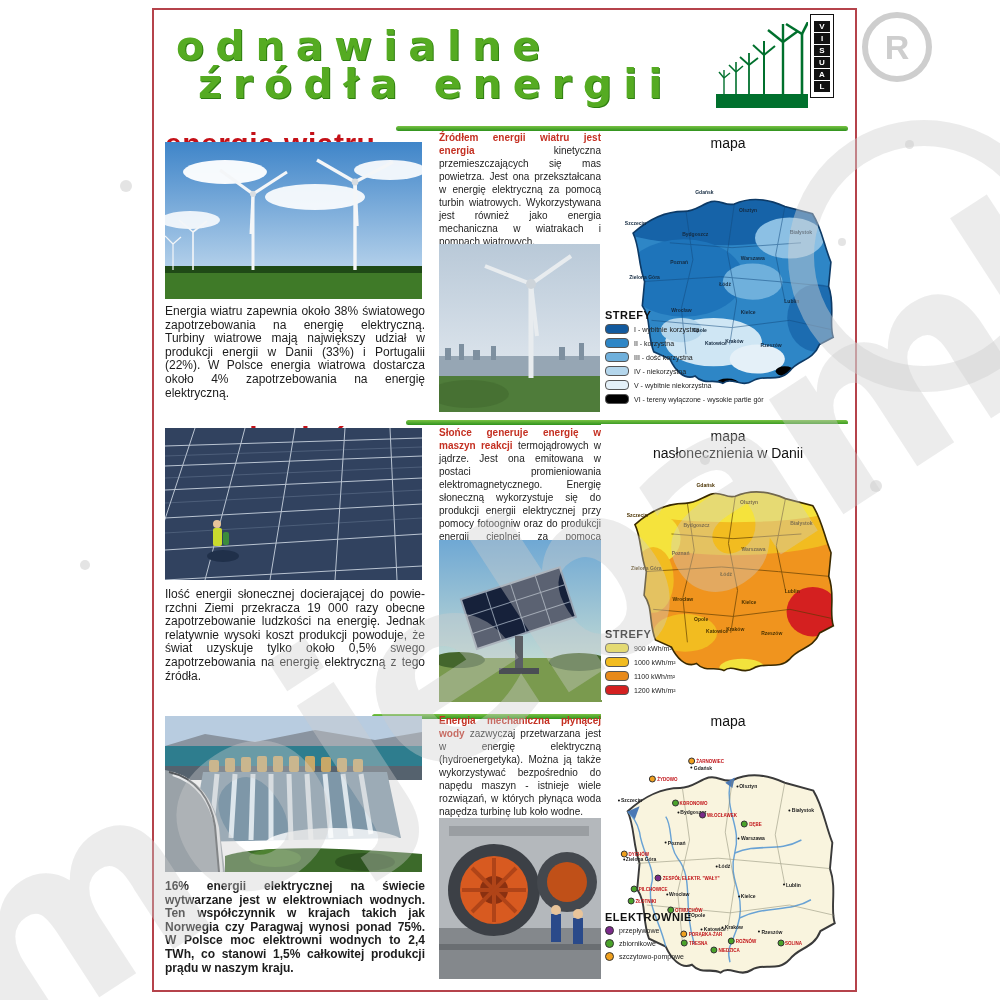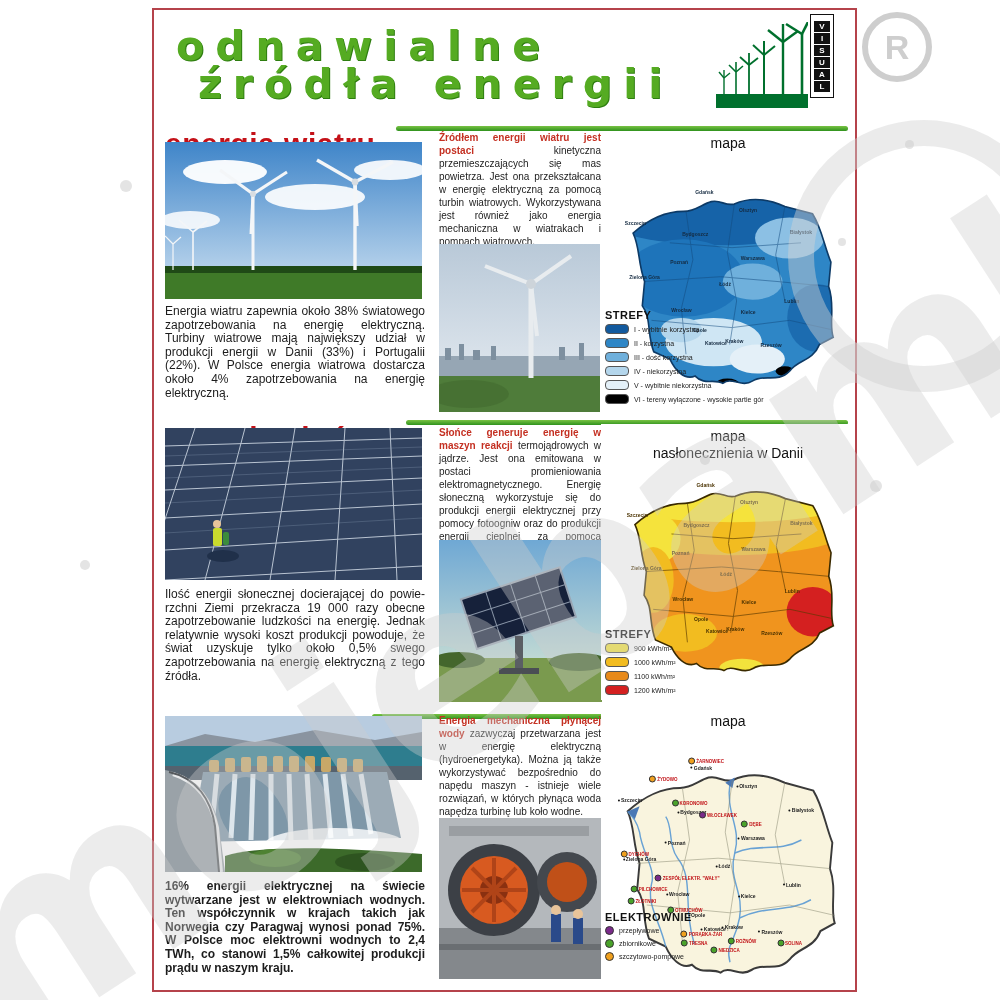--- a/index.html
+++ b/index.html
@@ -178,21 +178,21 @@
             </g>
         </g>
         <circle cx="88" cy="52" r="3" fill="#d8dde2"></circle>
           <circle cx="190" cy="40" r="3.4" fill="#d8dde2"></circle>
       </svg>
     </div>
 
     <p class="body-text" style="top:295px;">Energia wiatru zapewnia około 38% światowego zapotrzebowania na energię elektryczną. Turbiny wiatrowe mają największy udział w produkcji energii w Danii (33%) i Portugalii (22%). W Polsce energia wiatrowa dostarcza około 4% zapotrze­bowania na energię elektryczną.</p>
 
     <p class="intro" style="top:121px;">
-      <span class="red">Źródłem energii wiatru jest postaci</span> <span>kinetyczna przemieszczających się mas powietrza. Jest ona przekształcana w energię elektryczną za pomocą turbin wiatrowych. Wykorzystywana jest również jako energia mechaniczna w wiatrakach i pompach wiatrowych.</span>
+      <span class="red">Źródłem energii wiatru jest energia</span> <span>kinetyczna przemieszczających się mas powietrza. Jest ona przekształcana w energię elektryczną za pomocą turbin wiatrowych. Wykorzystywana jest również jako energia mechaniczna w wiatrakach i pompach wiatrowych.</span>
     </p>
 
     <div class="photo" style="left:285px;top:234px;width:161px;height:168px;">
       <svg width="161" height="168" viewBox="0 0 161 168">
         <defs>
             <linearGradient id="sky2" x1="0" y1="0" x2="0" y2="1">
               <stop offset="0" stop-color="#b9c9d8"></stop>
               <stop offset="1" stop-color="#e9eef3"></stop>
             </linearGradient>
           </defs>

